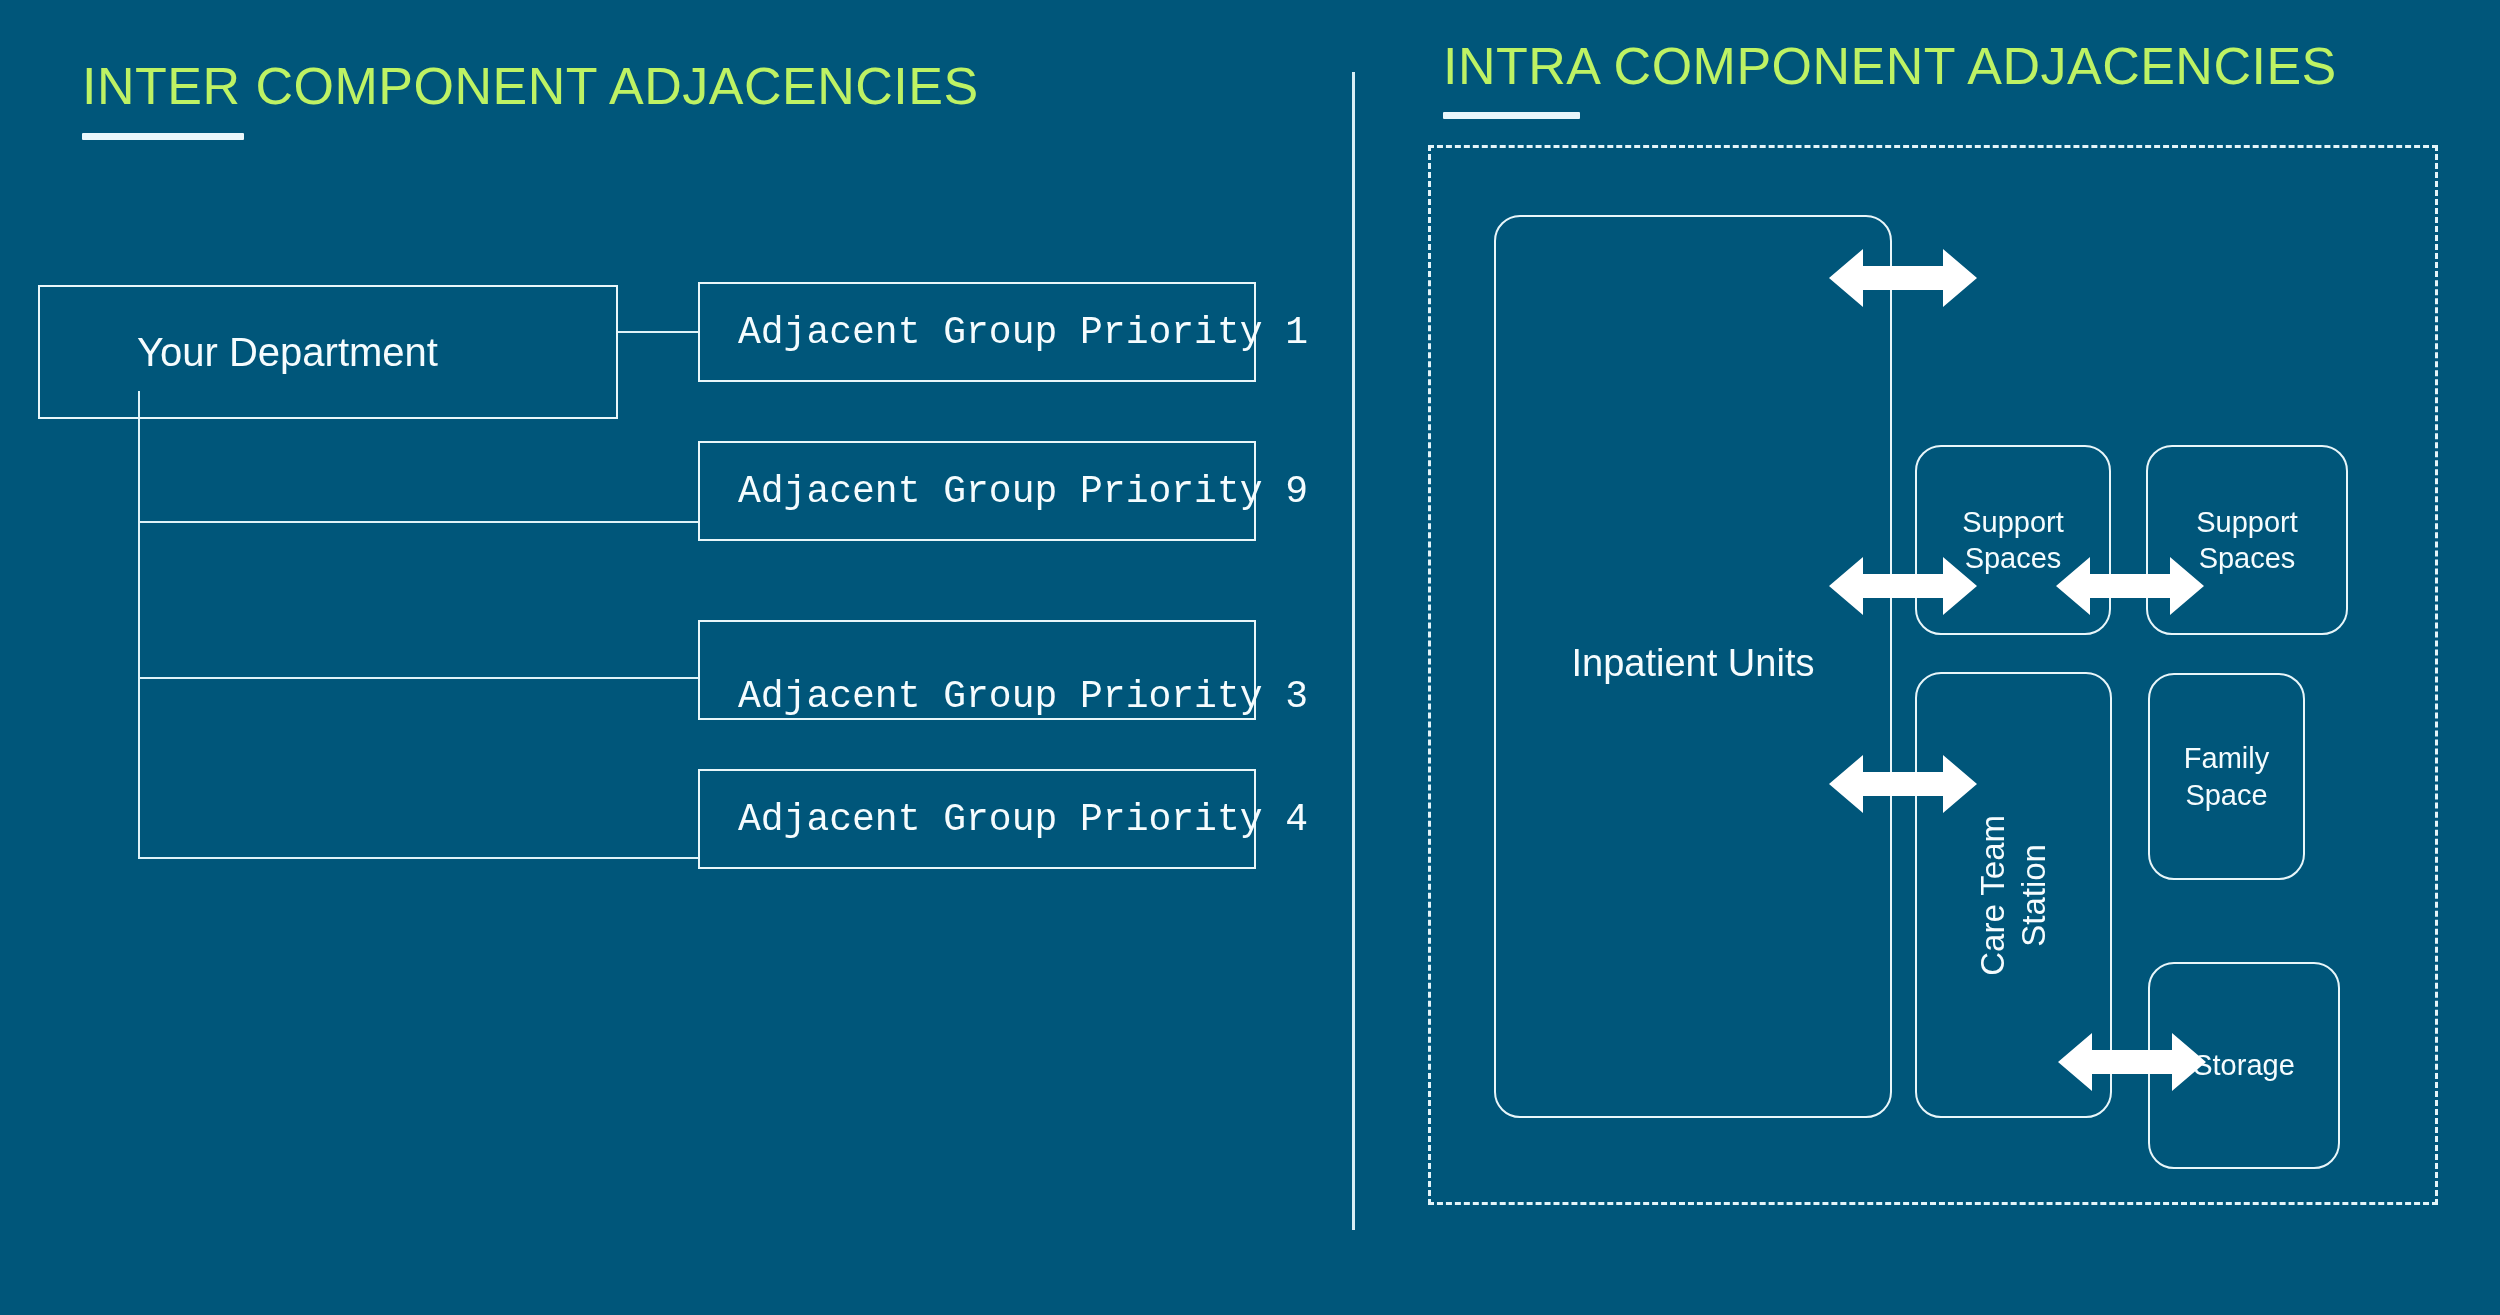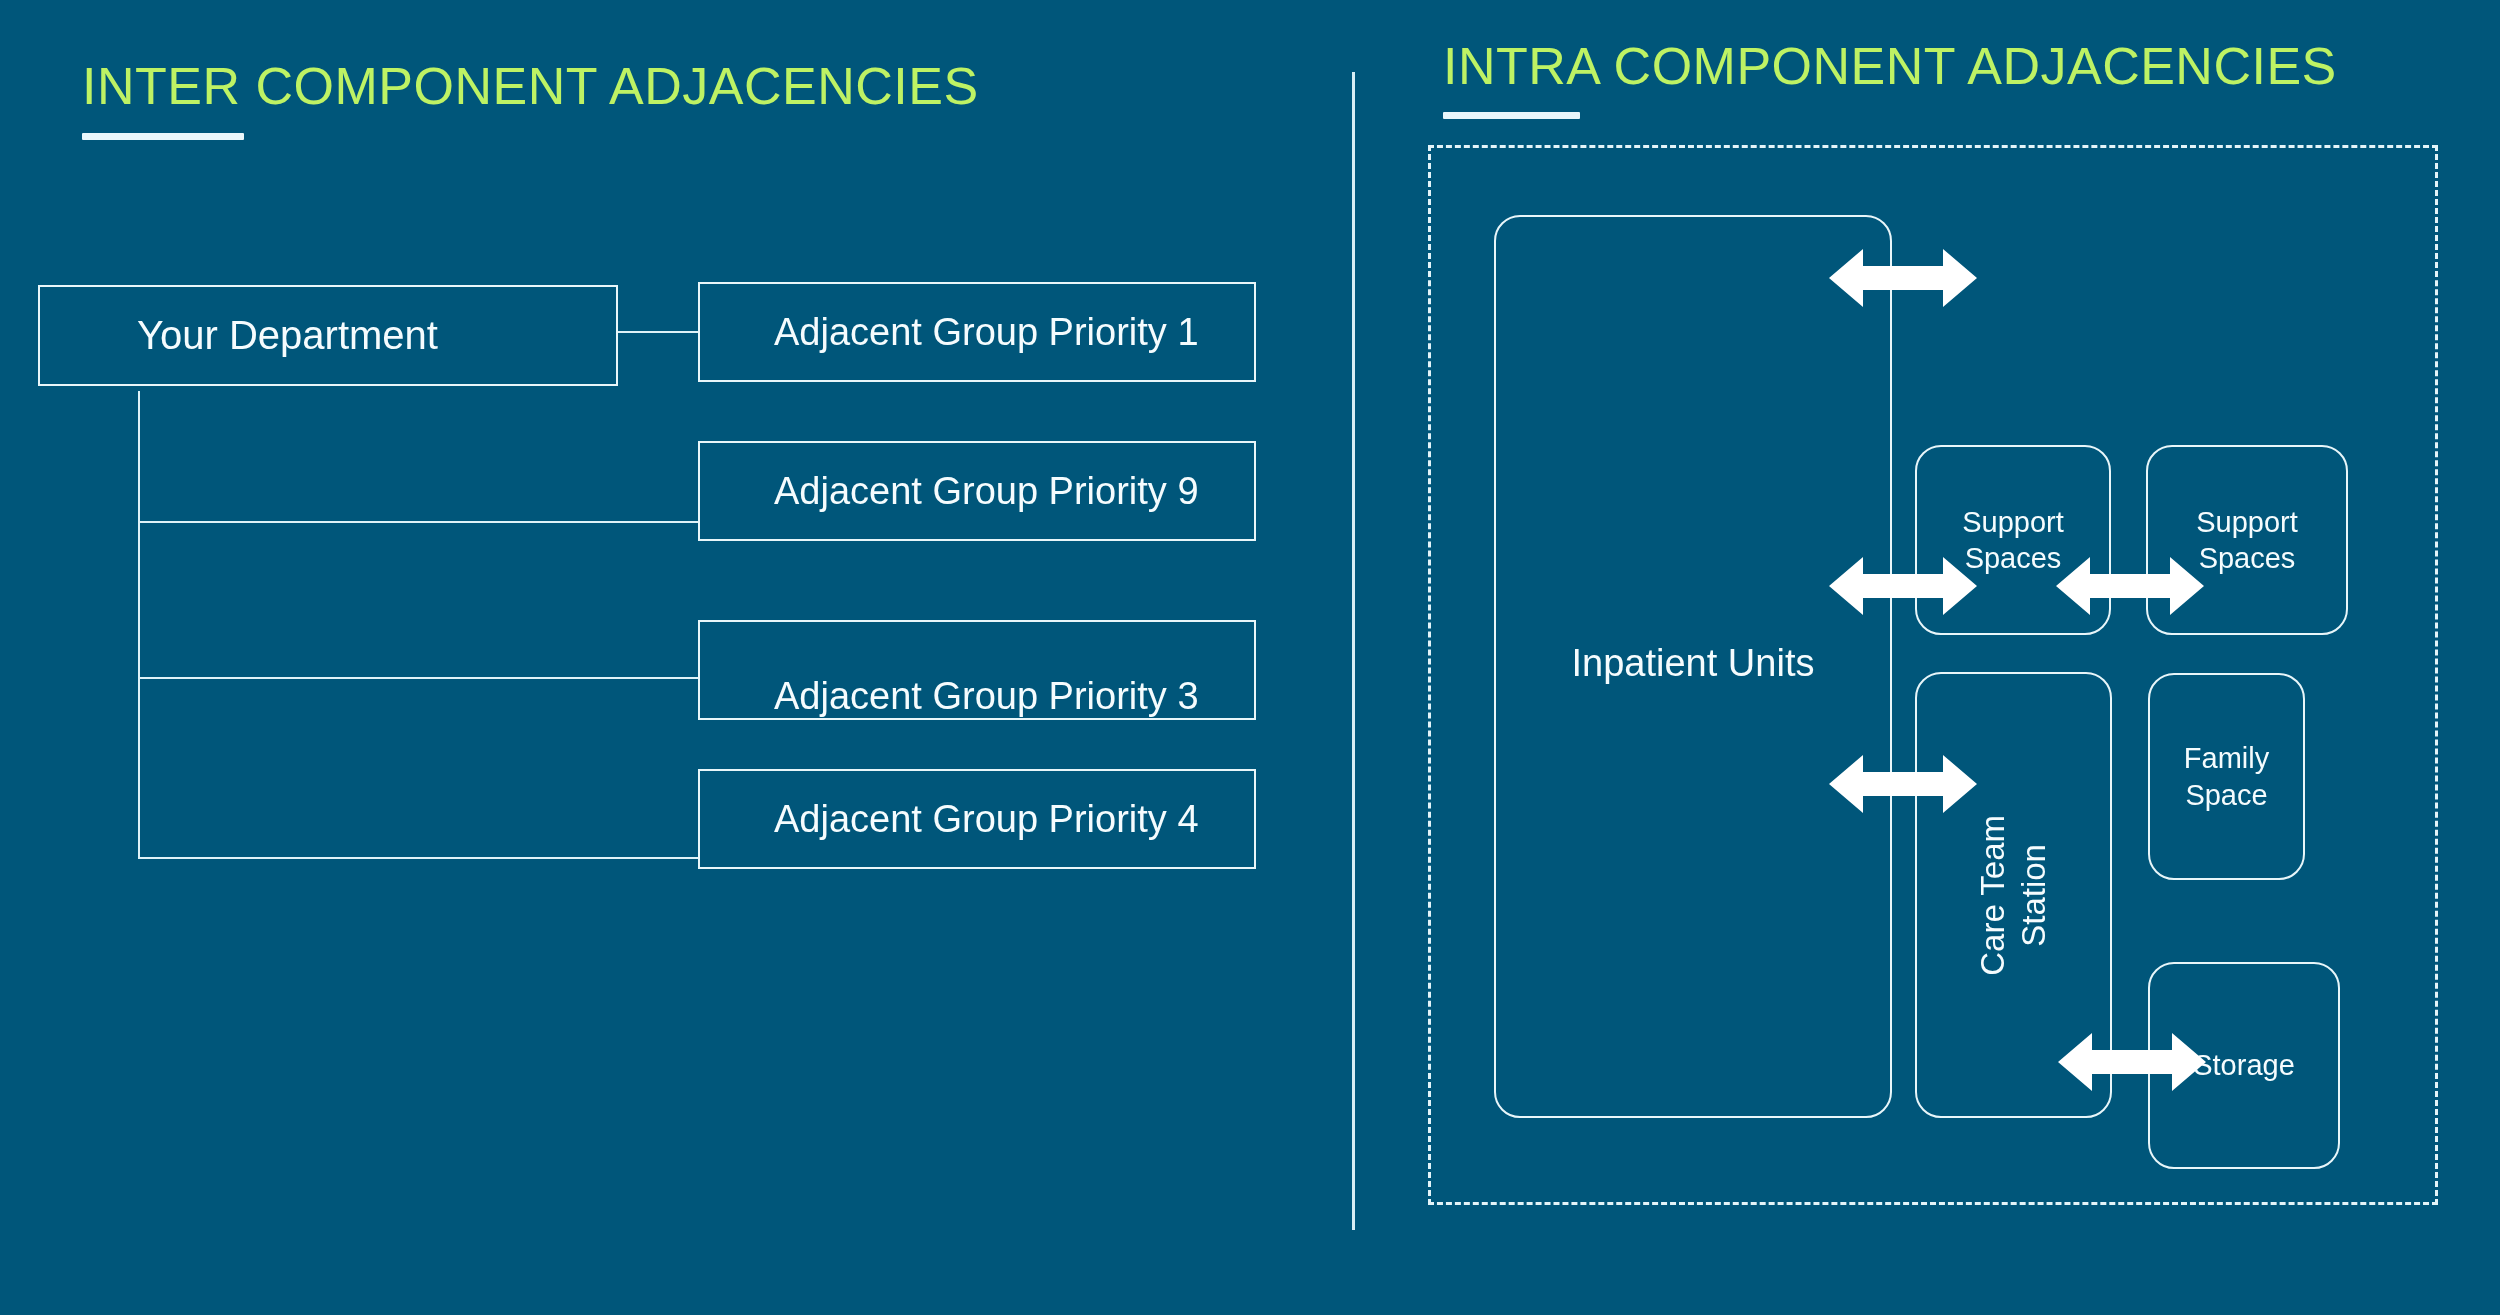--- a/index.html
+++ b/index.html
@@ -52,25 +52,25 @@
     display: flex;
     align-items: center;
     color: #ffffff;
   }
   .rect-box .rect-label {
     font-size: 38px;
     font-weight: 400;
     white-space: nowrap;
     color: #f5fcfe;
   }
-  #dept-box { left: 38px; top: 285px; width: 580px; height: 101px; }
+  #dept-box { left: 38px; top: 285px; width: 580px; height: 134px; }
   #dept-box .rect-label { padding-left: 97px; font-size: 40px; }
 
   .prio-box { left: 698px; width: 558px; height: 100px; }
-  .prio-box .rect-label { padding-left: 74px; }
+  .prio-box .rect-label { padding-left: 38px; font-family: Liberation Mono, monospace; }
   #prio-box-1 { top: 282px; }
   #prio-box-2 { top: 441px; }
   #prio-box-3 { top: 620px; align-items: flex-end; }
   #prio-box-4 { top: 769px; }
 
   
   .conn {
     position: absolute;
     background: #dff2f8;
   }

